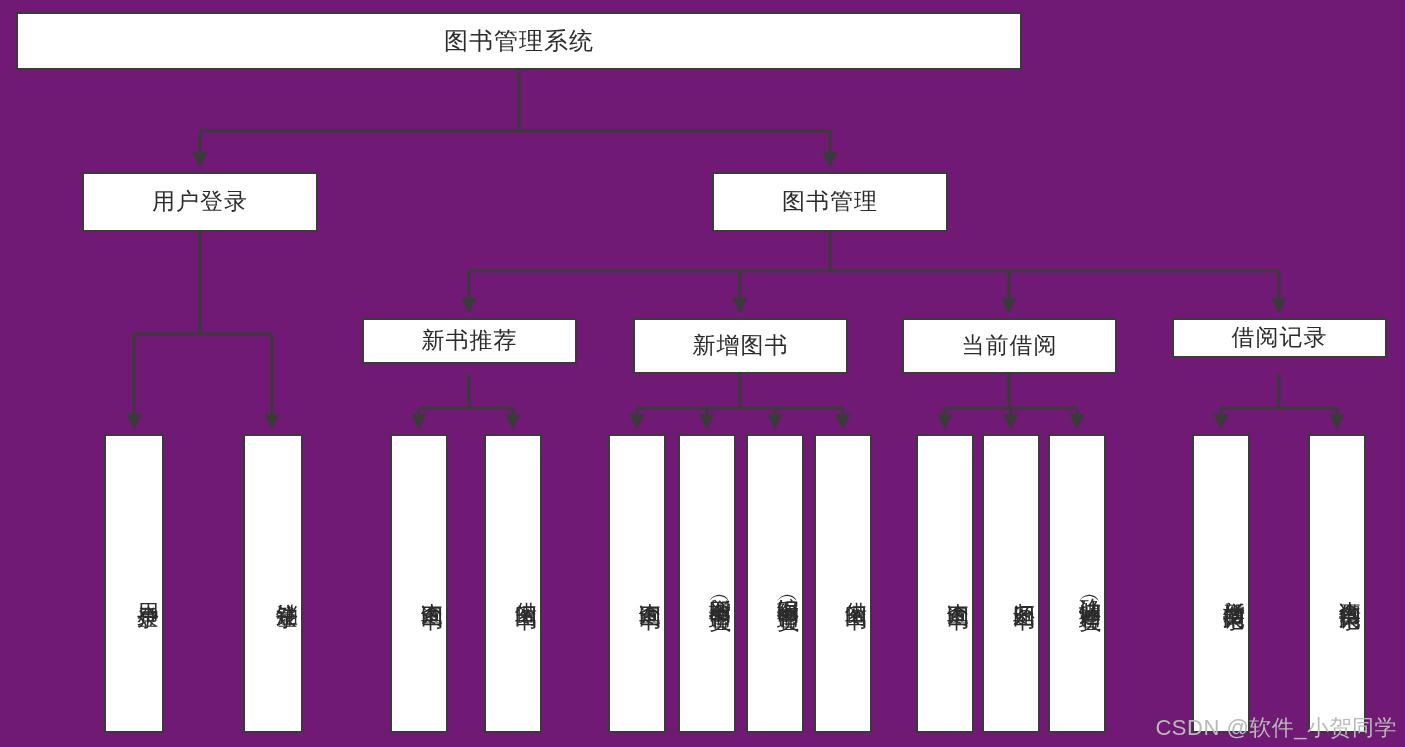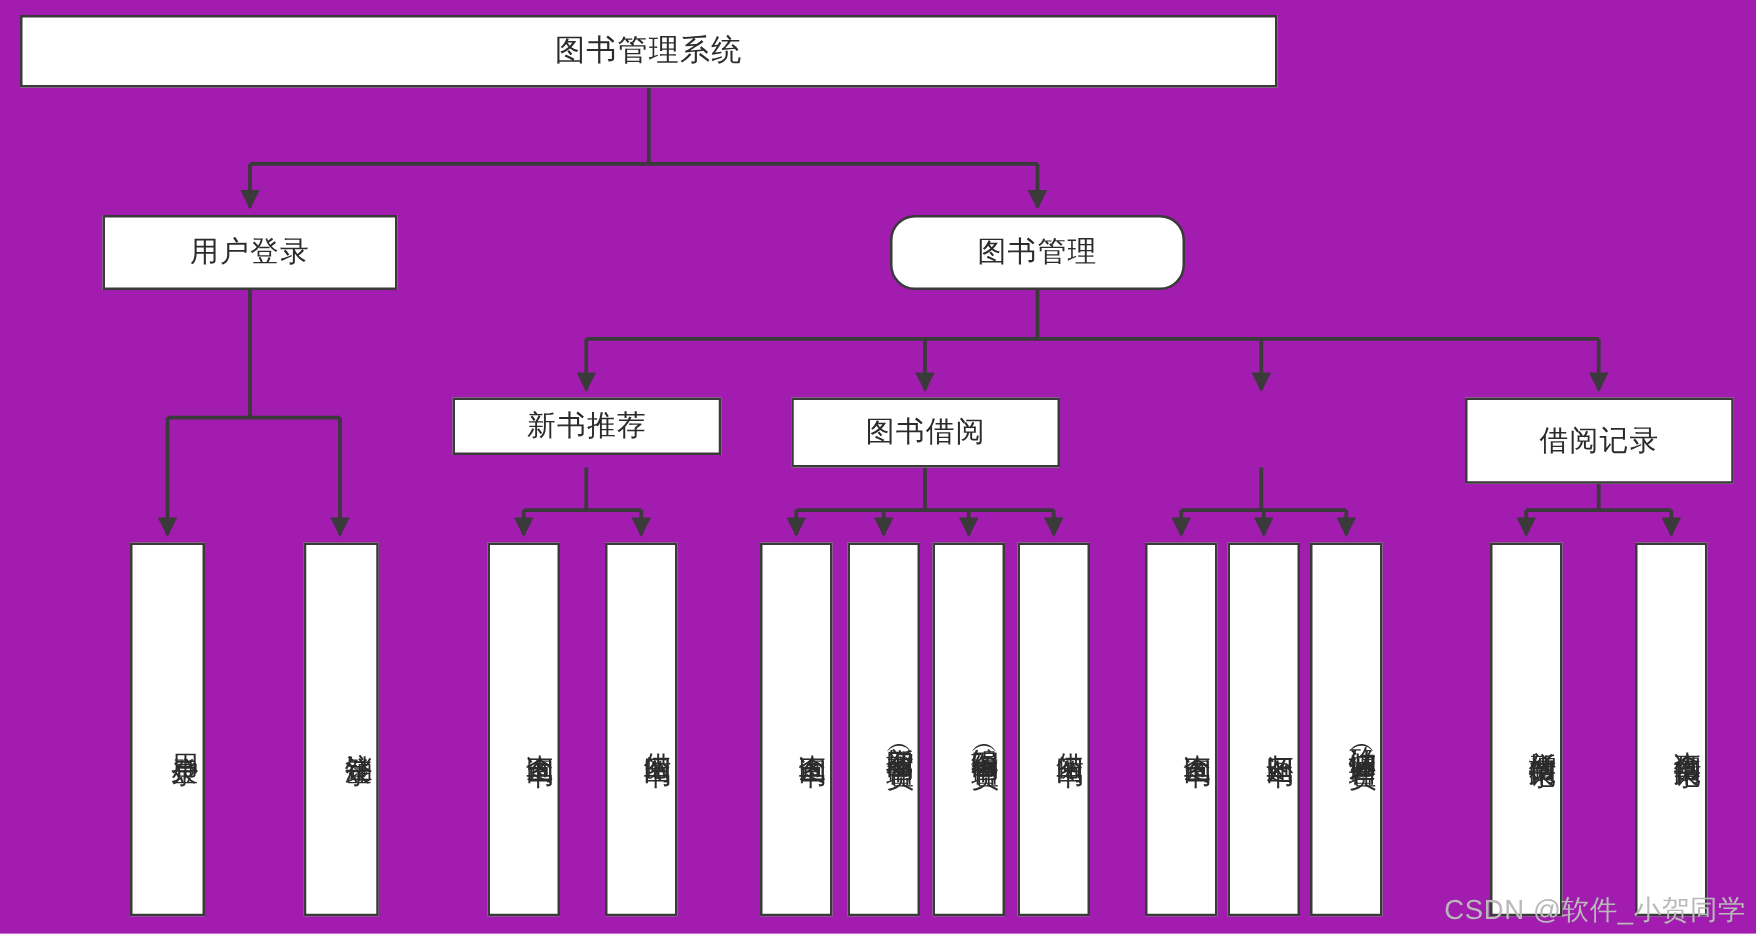--- a/index.html
+++ b/index.html
@@ -7,21 +7,21 @@
     padding: 0;
     background: #ffffff;
   }
   body {
     font-family: "Liberation Sans", "DejaVu Sans", sans-serif;
   }
   #canvas {
     position: relative;
     width: 1405px;
     height: 747px;
-    background: #a21caf;
+    background: #701a75;
     overflow: hidden;
   }
   #edges {
     position: absolute;
     left: 0;
     top: 0;
     width: 1405px;
     height: 747px;
   }
   .node {
@@ -124,38 +124,41 @@
     </g>
   </svg>
 
   <div class="node horiz root" style="left: 16px; top: 12px; width: 1006px; height: 58px;">
     <span>图书管理系统</span>
   </div>
 
   <div class="node horiz" style="left: 82px; top: 172px; width: 236px; height: 60px;">
     <span>用户登录</span>
   </div>
-  <div class="node horiz" style="left: 712px; top: 172px; width: 236px; height: 60px; border-radius: 20px;">
+  <div class="node horiz" style="left: 712px; top: 172px; width: 236px; height: 60px;">
     <span>图书管理</span>
   </div>
 
   <div class="node vert" style="left: 104px; top: 434px; width: 60px; height: 299px;">
     <span class="vtext">用户登录</span>
   </div>
   <div class="node vert" style="left: 243px; top: 434px; width: 60px; height: 299px;">
     <span class="vtext">注销登录</span>
   </div>
 
   <div class="node horiz" style="left: 362px; top: 318px; width: 215px; height: 46px;">
     <span>新书推荐</span>
   </div>
   <div class="node horiz" style="left: 633px; top: 318px; width: 215px; height: 56px;">
-    <span>图书借阅</span>
+    <span>新增图书</span>
   </div>
-  <div class="node horiz" style="left: 1172px; top: 318px; width: 215px; height: 69px;">
+  <div class="node horiz" style="left: 902px; top: 318px; width: 215px; height: 56px;">
+    <span>当前借阅</span>
+  </div>
+  <div class="node horiz" style="left: 1172px; top: 318px; width: 215px; height: 40px;">
     <span>借阅记录</span>
   </div>
 
   <div class="node vert" style="left: 390px; top: 434px; width: 58px; height: 299px;">
     <span class="vtext">查询图书</span>
   </div>
   <div class="node vert" style="left: 484px; top: 434px; width: 58px; height: 299px;">
     <span class="vtext">借阅图书</span>
   </div>
 

